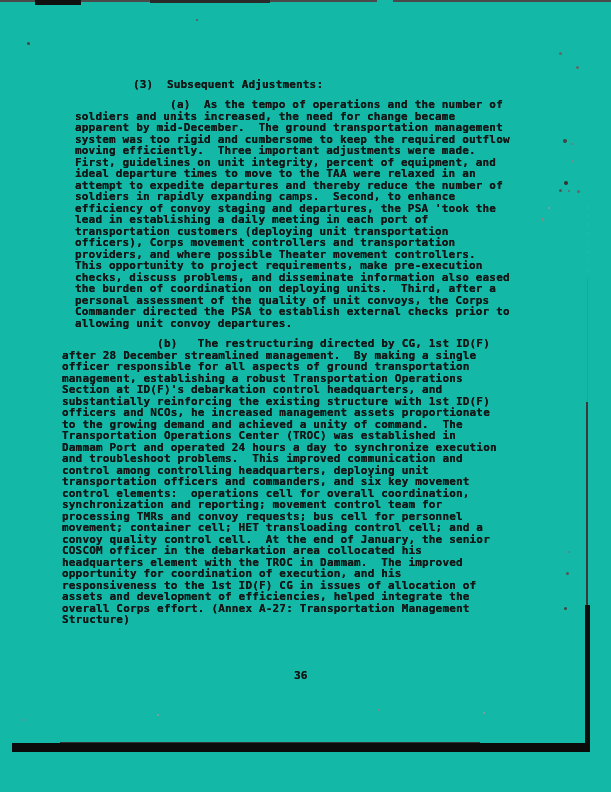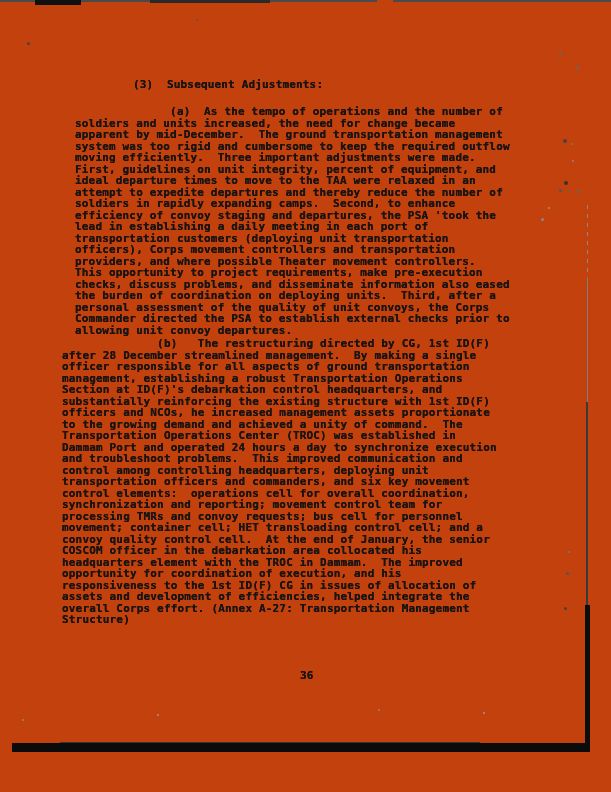--- a/index.html
+++ b/index.html
@@ -10,38 +10,38 @@
   body {
     width: 611px;
     height: 792px;
     position: relative;
     overflow: hidden;
     font-family: "DejaVu Sans Mono", monospace;
   }
   .scan-page {
     position: absolute;
     inset: 0;
-    background: #c2410c;
+    background: #14b8a6;
   }
   pre.typed {
     margin: 0;
     position: absolute;
     font-family: "DejaVu Sans Mono", monospace;
     font-size: 11px;
     font-weight: bold;
     line-height: 11.5px;
     letter-spacing: 0.17px;
     color: #161616;
     white-space: pre;
     text-shadow: 0 0 0.5px rgba(0,0,0,0.85);
   }
   #heading      { left: 133px; top: 79px;  }
-  #paragraph-a  { left: 75px;  top: 106px; }
+  #paragraph-a  { left: 75px;  top: 99px; }
   #paragraph-b  { left: 62px;  top: 338px; }
-  #page-number  { left: 300px; top: 670px; }
+  #page-number  { left: 294px; top: 670px; }
 
   
   .artifact { position: absolute; }
   .top-line-left   { left: 0;    top: 0;     width: 377px; height: 2px; background: #4a4a4a; }
   .top-line-right  { left: 393px; top: 0;    width: 218px; height: 2px; background: #4a4a4a; }
   .top-line-blob   { left: 35px; top: 0;     width: 46px;  height: 5px; background: #101010; }
   .top-line-mid    { left: 150px; top: 0;    width: 120px; height: 3px; background: #2a2a2a; }
   .right-line-dashed {
     left: 587px; top: 205px; width: 1px; height: 72px;
     background: repeating-linear-gradient(180deg, #8a8a8a 0 4px, transparent 4px 9px);

